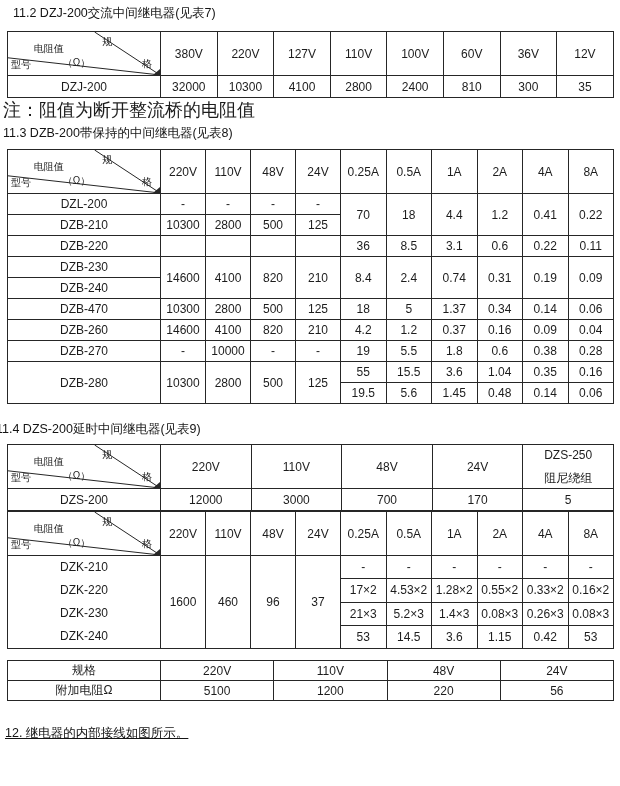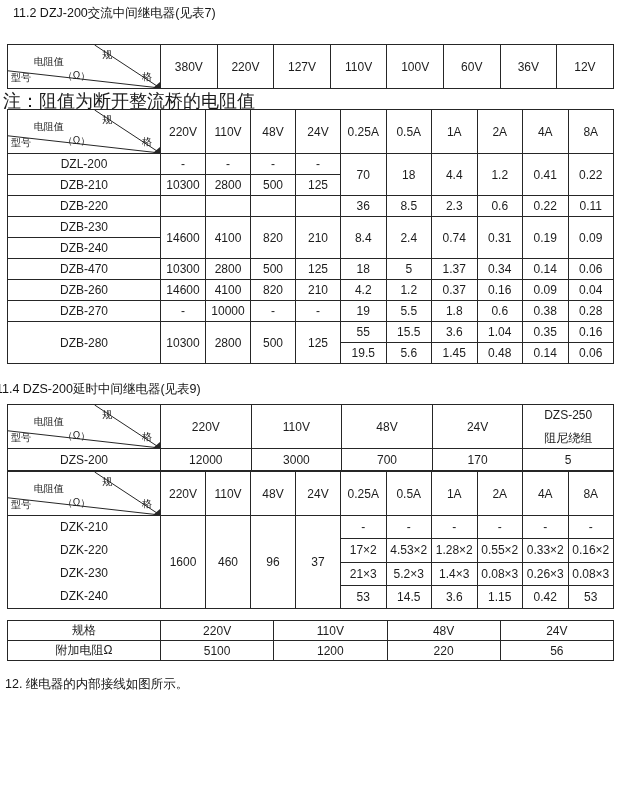--- a/index.html
+++ b/index.html
@@ -7,26 +7,26 @@
   body {
     width: 620px; height: 786px;
     background: #ffffff;
     color: #1c1c1c;
     font-family: "Liberation Sans", sans-serif;
     overflow: hidden;
   }
   .page { padding: 6px 7px 0 7px; }
 
   .h { font-size: 12.5px; line-height: 15px; color: #141414; white-space: nowrap; }
-  .h112 { margin: 0 0 23px 6px; }
+  .h112 { margin: 0 0 10px 6px; }
   .note  { margin: 5px 0 0 -4px; font-size: 18px; line-height: 15px; }
   .h113 { margin: 8px 0 8px -4px; }
   .h114 { margin: 18px 0 7px -11px; }
   .h115 { margin: 9px 0 8px -4px; }
-  .h12  { margin: 16px 0 0 -2px; }
+  .h12  { margin: 25px 0 0 -2px; text-decoration: underline; }
 
   table { border-collapse: collapse; table-layout: fixed; width: 606px; }
   td {
     border: 1px solid #262626;
     text-align: center;
     vertical-align: middle;
     font-size: 12px;
     padding: 0;
     overflow: hidden;
   }
@@ -91,25 +91,37 @@
       </td>
       <td>380V</td>
       <td>220V</td>
       <td>127V</td>
       <td>110V</td>
       <td>100V</td>
       <td>60V</td>
       <td>36V</td>
       <td>12V</td>
     </tr>
+    <tr class="drow">
+      <td>DZJ-200</td>
+      <td>32000</td>
+      <td>10300</td>
+      <td>4100</td>
+      <td>2800</td>
+      <td>2400</td>
+      <td>810</td>
+      <td>300</td>
+      <td>35</td>
+    </tr>
   </tbody>
     </table>
 
   <div class="note">注：阻值为断开整流桥的电阻值</div>
 
+  <div class="h h113">11.3 DZB-200带保持的中间继电器(见表8)</div>
 
   <table id="t8">
     <colgroup>
       <col style="width:153px">
       <col style="width:45px">
         <col style="width:45px">
         <col style="width:45px">
         <col style="width:45px">
       <col style="width:45.5px">
         <col style="width:45.5px">
@@ -163,21 +175,21 @@
       <td>125</td>
     </tr>
     <tr class="r">
       <td>DZB-220</td>
       <td></td>
       <td></td>
       <td></td>
       <td></td>
       <td>36</td>
       <td>8.5</td>
-      <td>2.3</td>
+      <td>3.1</td>
       <td>0.6</td>
       <td>0.22</td>
       <td>0.11</td>
     </tr>
     <tr class="r">
       <td>DZB-230</td>
       <td rowspan="2">14600</td>
       <td rowspan="2">4100</td>
       <td rowspan="2">820</td>
       <td rowspan="2">210</td>

